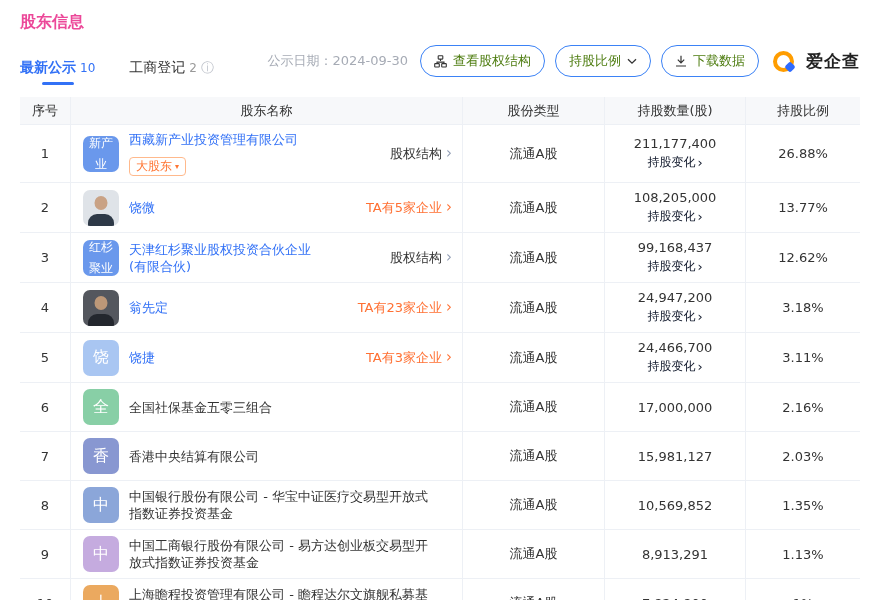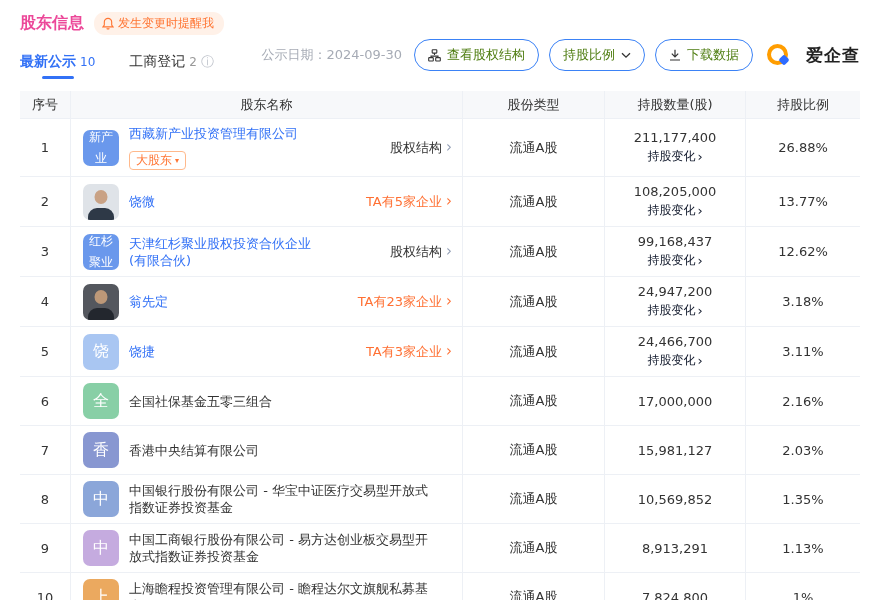--- a/index.html
+++ b/index.html
@@ -7,36 +7,36 @@
   body { font-family:"DejaVu Sans","Liberation Sans",sans-serif; color:#333; font-size:13px; }
 
   
   .header { padding:12px 16px 0 20px; }
   .title-row { display:flex; align-items:center; gap:10px; }
   .page-title { font-size:16px; font-weight:bold; color:#ec4899; }
   .notify-pill { display:inline-flex; align-items:center; gap:4px; background:#fff1e8;
                  color:#ff7533; font-size:12px; padding:3px 10px 3px 8px; border-radius:11px; cursor:pointer; }
   .bell-icon svg { display:block; }
 
-  .tabs-row { display:flex; align-items:flex-end; margin-top:4px; padding-bottom:12px; }
+  .tabs-row { display:flex; align-items:flex-end; margin-top:12px; padding-bottom:12px; }
   .tab { position:relative; font-size:14px; color:#333; margin-right:34px; padding-bottom:8px; cursor:pointer; }
   .tab .count { font-size:12px; color:#999; margin-left:4px; }
   .tab.active { color:#3271f6; font-weight:bold; }
   .tab.active .count { color:#3271f6; font-weight:normal; }
   .tab .underline { display:none; }
   .tab.active .underline { display:block; position:absolute; bottom:0; left:50%; transform:translateX(-50%);
                            width:32px; height:3px; border-radius:2px; background:#3271f6; }
   .info-glyph { color:#c0c4cc; font-size:13px; margin-left:4px; font-weight:normal; }
 
   .right-group { margin-left:auto; display:flex; align-items:center; gap:10px; padding-bottom:8px; }
   .date-text { color:#a6abb5; font-size:13px; margin-right:2px; }
   .pill-btn { display:inline-flex; align-items:center; gap:6px; border:1px solid #3b82f6; border-radius:16px;
               padding:6px 13px; font-size:13px; color:#4d7c0f; background:#fff; cursor:pointer; white-space:nowrap; }
   .pill-btn svg { display:block; }
-  .brand { display:flex; align-items:flex-start; gap:18px; margin-left:4px; }
+  .brand { display:flex; align-items:center; gap:12px; margin-left:4px; }
   .logo-q { width:21px; height:21px; border:4px solid #ff9d00; border-radius:50%; position:relative; flex:none; }
   .logo-q::after { content:""; position:absolute; width:8px; height:8px; background:#2e6bff;
                    border-radius:2px; right:-4px; bottom:-3px; transform:rotate(45deg); }
   .brand-text { font-size:17px; font-weight:bold; color:#222; letter-spacing:1px; }
 
   
   .table { margin:0 16px 0 20px; }
   .thead-row, .trow { display:grid; grid-template-columns:50px 392px 142px 141px 115px;
                       border-bottom:1px solid #edf0f5; }
   .thead-row { background:#f7f8fa; }
@@ -79,29 +79,20 @@
   .qty { color:#333; }
   .change { font-size:12px; color:#0f172a; text-decoration:none; display:inline-flex; align-items:center; gap:2px; cursor:pointer; }
   .change .action-arrow { font-size:13px; }
 </style>
 </head>
 <body>
 
 <div class="header">
   <div class="title-row">
     <span class="page-title">股东信息</span>
-    <span class="notify-pill">
-      <span class="bell-icon">
-        <svg width="12" height="13" viewBox="0 0 14 15">
-            <path d="M7 1.5 a4.3 4.3 0 0 1 4.3 4.3 v3.4 l1.6 2.3 h-11.8 l1.6 -2.3 v-3.4 a4.3 4.3 0 0 1 4.3 -4.3 z" fill="none" stroke="#ff7533" stroke-width="1.3"></path>
-            <path d="M5.6 13 a1.5 1.5 0 0 0 2.8 0" fill="none" stroke="#ff7533" stroke-width="1.3"></path>
-          </svg>
-      </span>
-      <span>发生变更时提醒我</span>
-    </span>
   </div>
 
   <div class="tabs-row">
     <span class="tab active">
       <span>最新公示</span><span class="count">10</span>
       <span class="underline"></span>
     </span>
     <span class="tab">
       <span>工商登记</span><span class="count">2</span><span class="info-glyph">ⓘ</span>
     </span>

